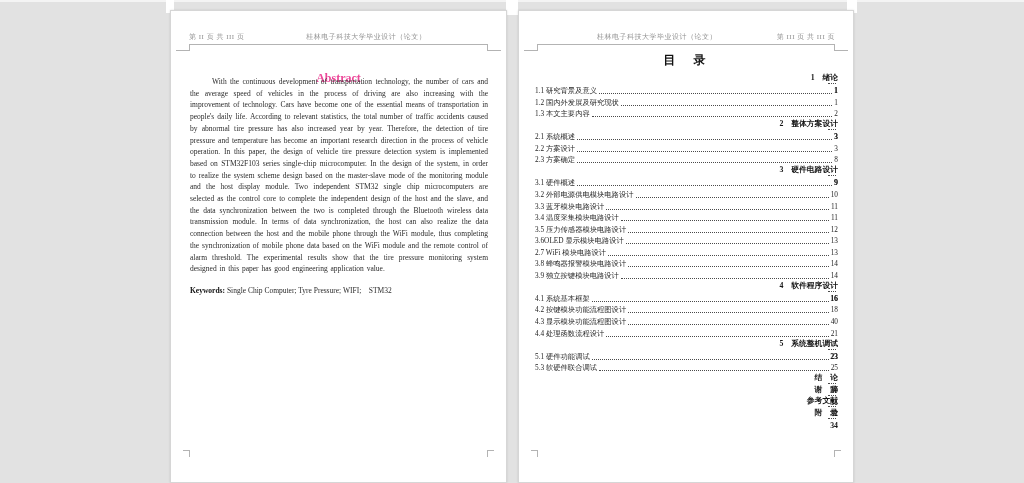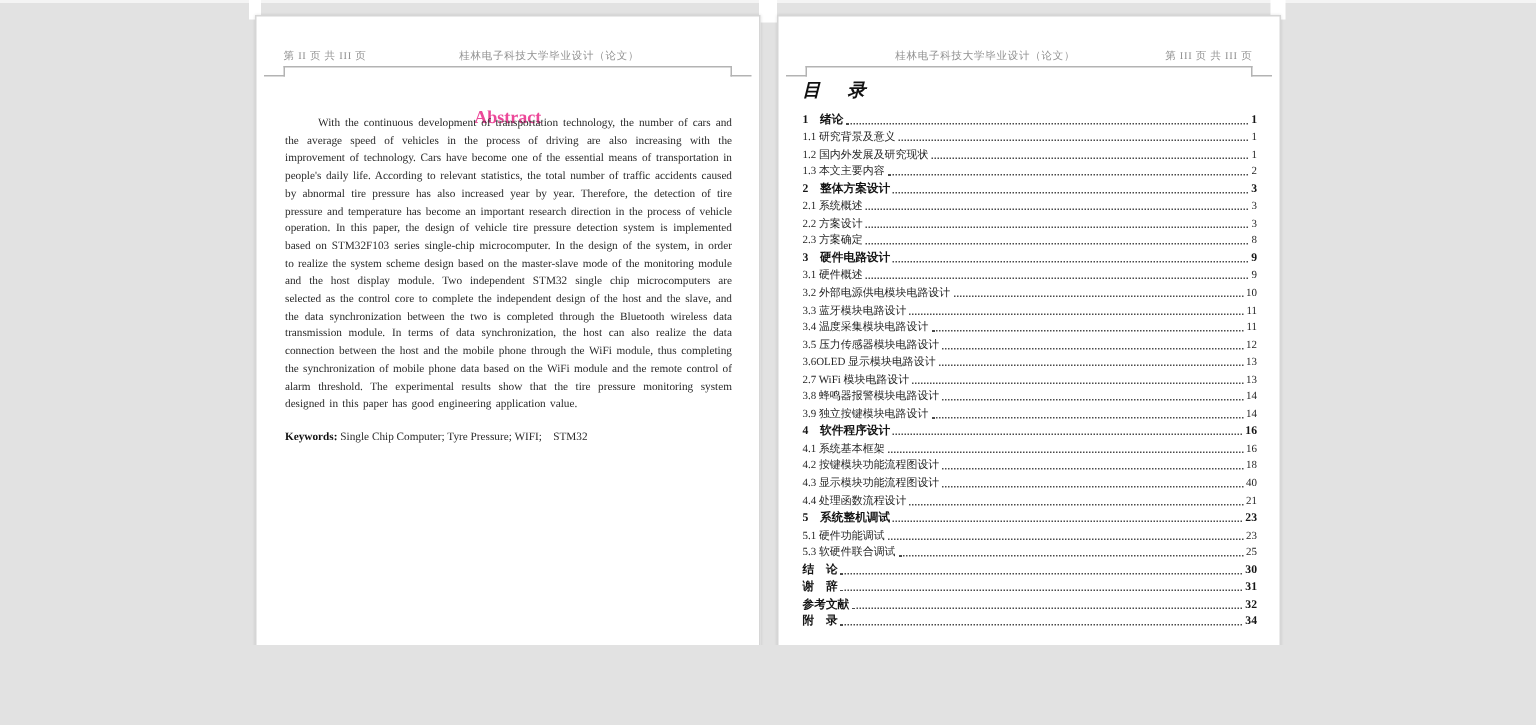--- a/index.html
+++ b/index.html
@@ -1,18 +1,18 @@
 <!DOCTYPE html>
 <html><head>
 <meta charset="utf-8">
 <style>
   html,body{margin:0;padding:0;}
   body{width:1024px;height:483px;overflow:hidden;background:#e2e2e2;
        font-family:"Liberation Serif","DejaVu Serif",serif;}
-  .workspace{position:relative;width:1024px;height:430px;background:#e2e2e2;overflow:hidden;}
+  .workspace{position:relative;width:1024px;height:483px;background:#e2e2e2;overflow:hidden;}
   .top-line{position:absolute;left:0;top:0;width:1024px;height:2px;background:#f4f4f4;}
   .edge-stub{position:absolute;top:0;background:#ffffff;}
   .stub-left{left:166px;width:8px;height:13px;}
   .stub-gap{left:506px;width:12px;height:15px;}
   .stub-right{left:847px;width:10px;height:13px;}
 
   .page{position:absolute;top:10px;height:473px;background:#ffffff;
         border:1px solid #d6d6d6;box-sizing:border-box;box-shadow:0 0 2px rgba(0,0,0,.12);}
   .page-left{left:170px;width:337px;}
   .page-right{left:518px;width:336px;}
@@ -30,26 +30,26 @@
 
   .abstract-title{position:absolute;left:18px;right:18px;top:42px;text-align:center;
         font-weight:bold;font-size:12px;color:#ec4899;margin-top:18px;}
   .abstract-body{position:absolute;left:19px;right:18px;top:65px;
         font-size:7.5px;line-height:11.7px;color:#2b2b2b;text-align:justify;
         text-indent:22px;word-spacing:1px;}
   .keywords-line{position:absolute;left:19px;right:18px;top:275px;
         font-size:7.5px;color:#2b2b2b;white-space:pre-wrap;}
   .keywords-line b{color:#111;margin-top:48px;}
 
-  .toc-title{position:absolute;left:16px;right:16px;top:41px;text-align:left;
-        font-weight:bold;font-size:12px;color:#111;letter-spacing:3px;font-style:italic;}
+  .toc-title{position:absolute;left:16px;right:16px;top:41px;text-align:center;
+        font-weight:bold;font-size:12px;color:#111;letter-spacing:3px;}
   .toc-list{position:absolute;left:16px;right:15px;top:62px;}
   .toc-row{display:flex;align-items:flex-end;height:11.55px;font-size:7.3px;
         color:#1f1f1f;white-space:nowrap;}
-  .toc-row.lvl1{font-weight:bold;font-size:7.8px;color:#151515;}
+  .toc-row.lvl1{font-weight:bold;font-size:7.8px;color:#151515;flex-direction:column;}
   .toc-label{flex:none;line-height:10px;}
   .toc-leader{flex:1;border-bottom:1px dotted #4a4a4a;margin:0 2px 2px 2px;min-width:8px;}
   .toc-page{flex:none;line-height:10px;font-weight:normal;}
   .toc-row.lvl1 .toc-page{font-weight:bold;}
 </style>
 </head>
 <body>
 
 <div class="workspace">
   <div class="top-line"></div>

